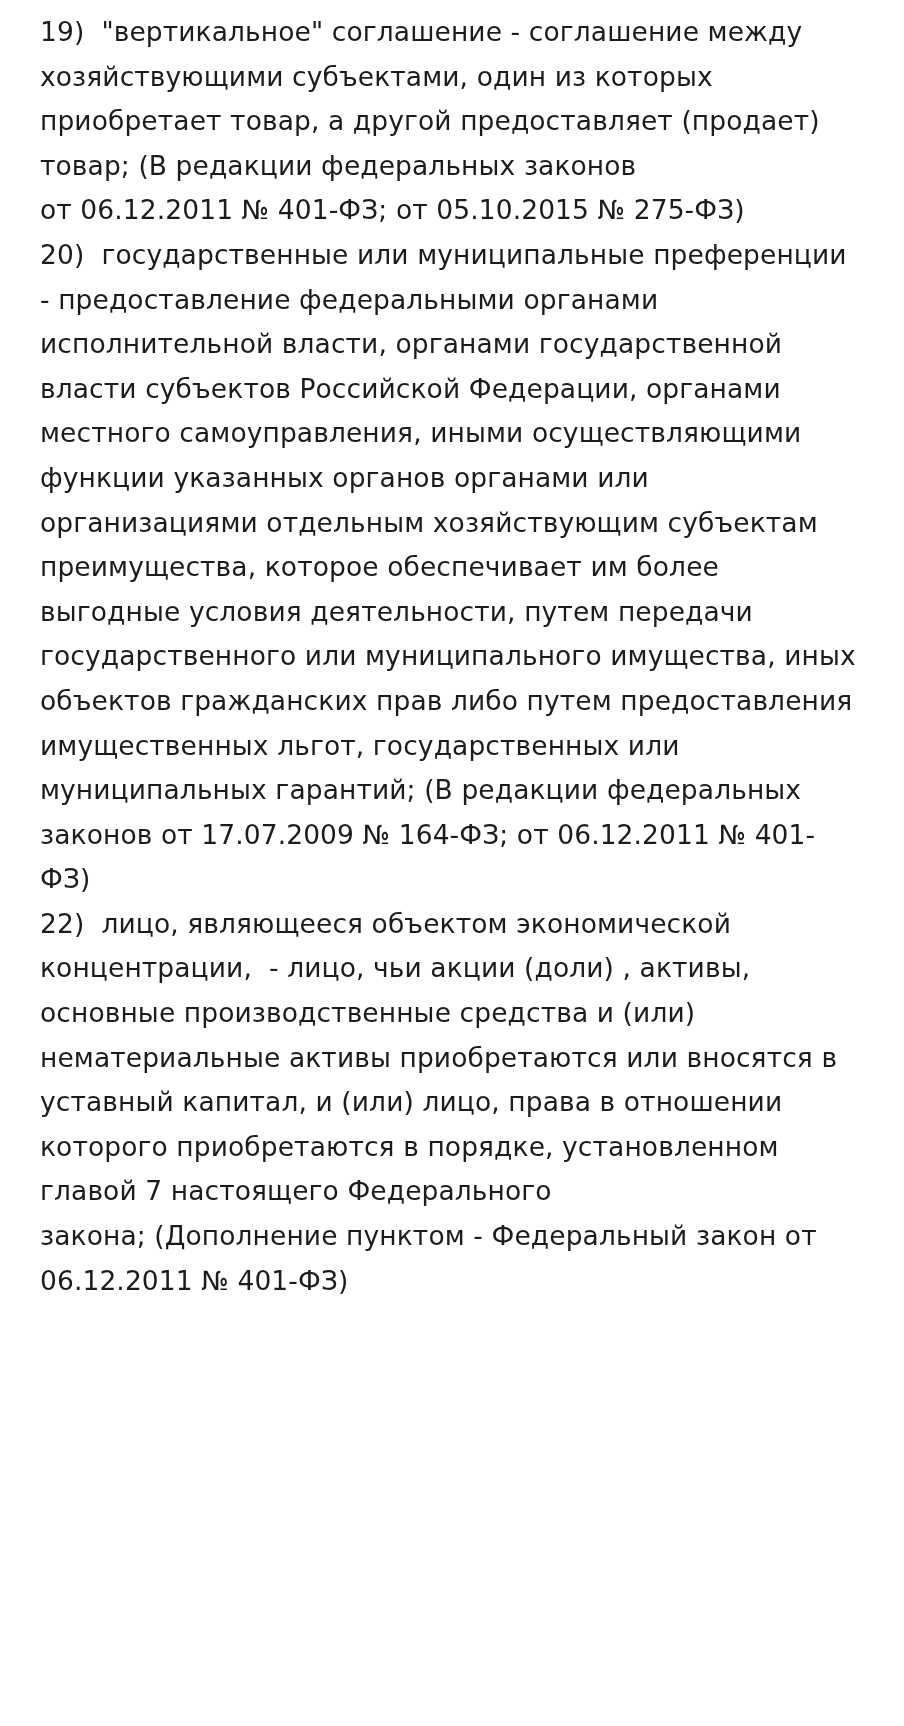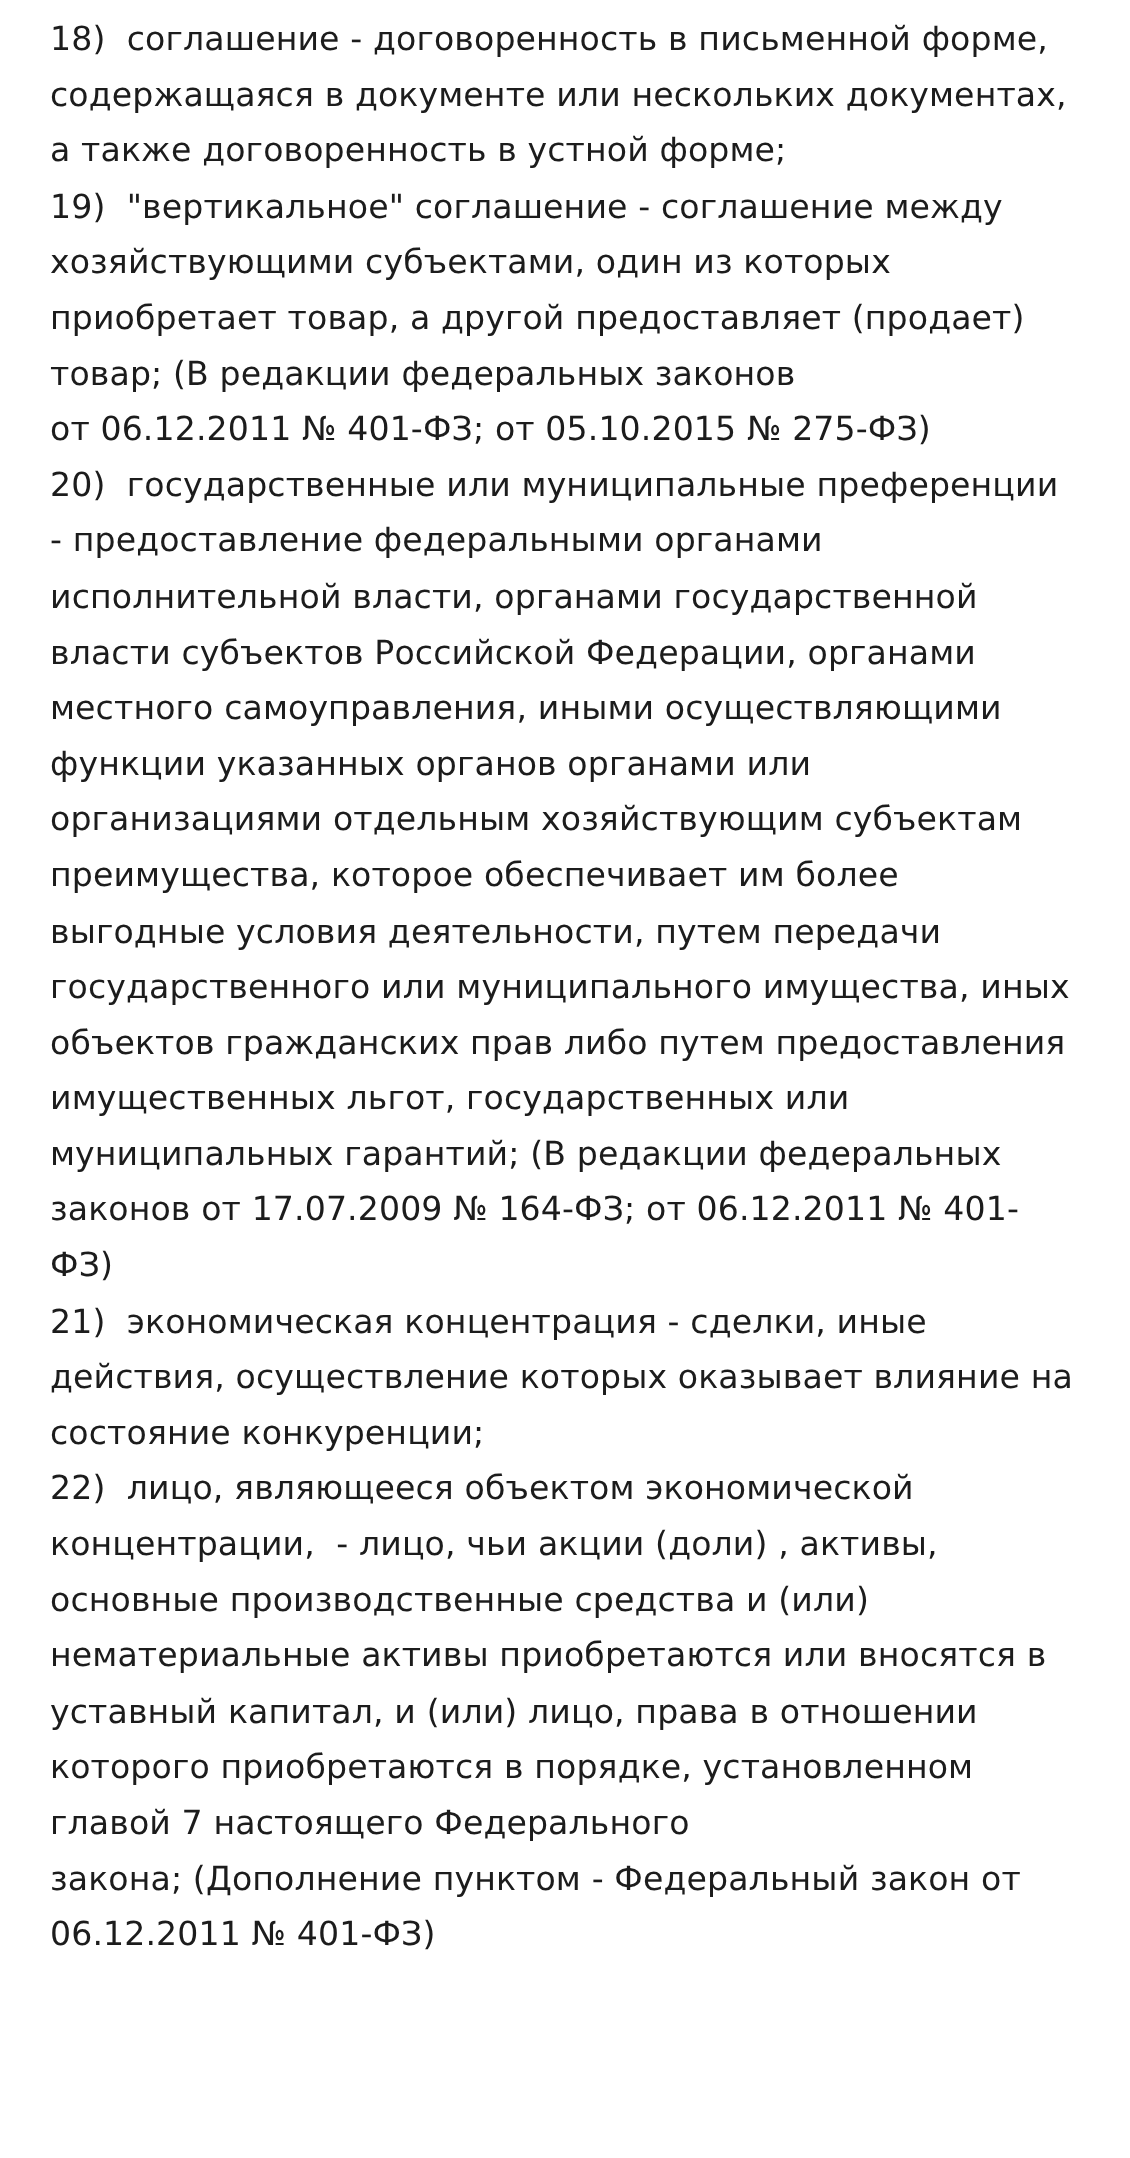--- a/index.html
+++ b/index.html
@@ -33,21 +33,19 @@
     margin: 0;
     padding: 0;
     white-space: pre-wrap;
   }
 </style>
 </head>
 <body>
 
 <div class="page">
   <div class="doc-body">
-    <p class="para">18)  соглашение - договоренность в письменной форме, содержащаяся в документе или нескольких документах, а также договоренность в устной форме;</p>
     <p class="para">19)  "вертикальное" соглашение - соглашение между хозяйствующими субъектами, один из которых приобретает товар, а другой предоставляет (продает) товар; (В редакции федеральных законов
 от 06.12.2011 № 401-ФЗ; от 05.10.2015 № 275-ФЗ)</p>
     <p class="para">20)  государственные или муниципальные преференции - предоставление федеральными органами исполнительной власти, органами государственной власти субъектов Российской Федерации, органами местного самоуправления, иными осуществляющими функции указанных органов органами или организациями отдельным хозяйствующим субъектам преимущества, которое обеспечивает им более выгодные условия деятельности, путем передачи государственного или муниципального имущества, иных объектов гражданских прав либо путем предоставления имущественных льгот, государственных или муниципальных гарантий; (В редакции федеральных законов от 17.07.2009 № 164-ФЗ; от 06.12.2011 № 401-ФЗ)</p>
-    <p class="para">21)  экономическая концентрация - сделки, иные действия, осуществление которых оказывает влияние на состояние конкуренции;</p>
     <p class="para">22)  лицо, являющееся объектом экономической концентрации,  - лицо, чьи акции (доли) , активы, основные производственные средства и (или) нематериальные активы приобретаются или вносятся в уставный капитал, и (или) лицо, права в отношении которого приобретаются в порядке, установленном главой 7 настоящего Федерального
 закона; (Дополнение пунктом - Федеральный закон от 06.12.2011 № 401-ФЗ)</p>
   </div>
 </div>
 
 </body></html>

